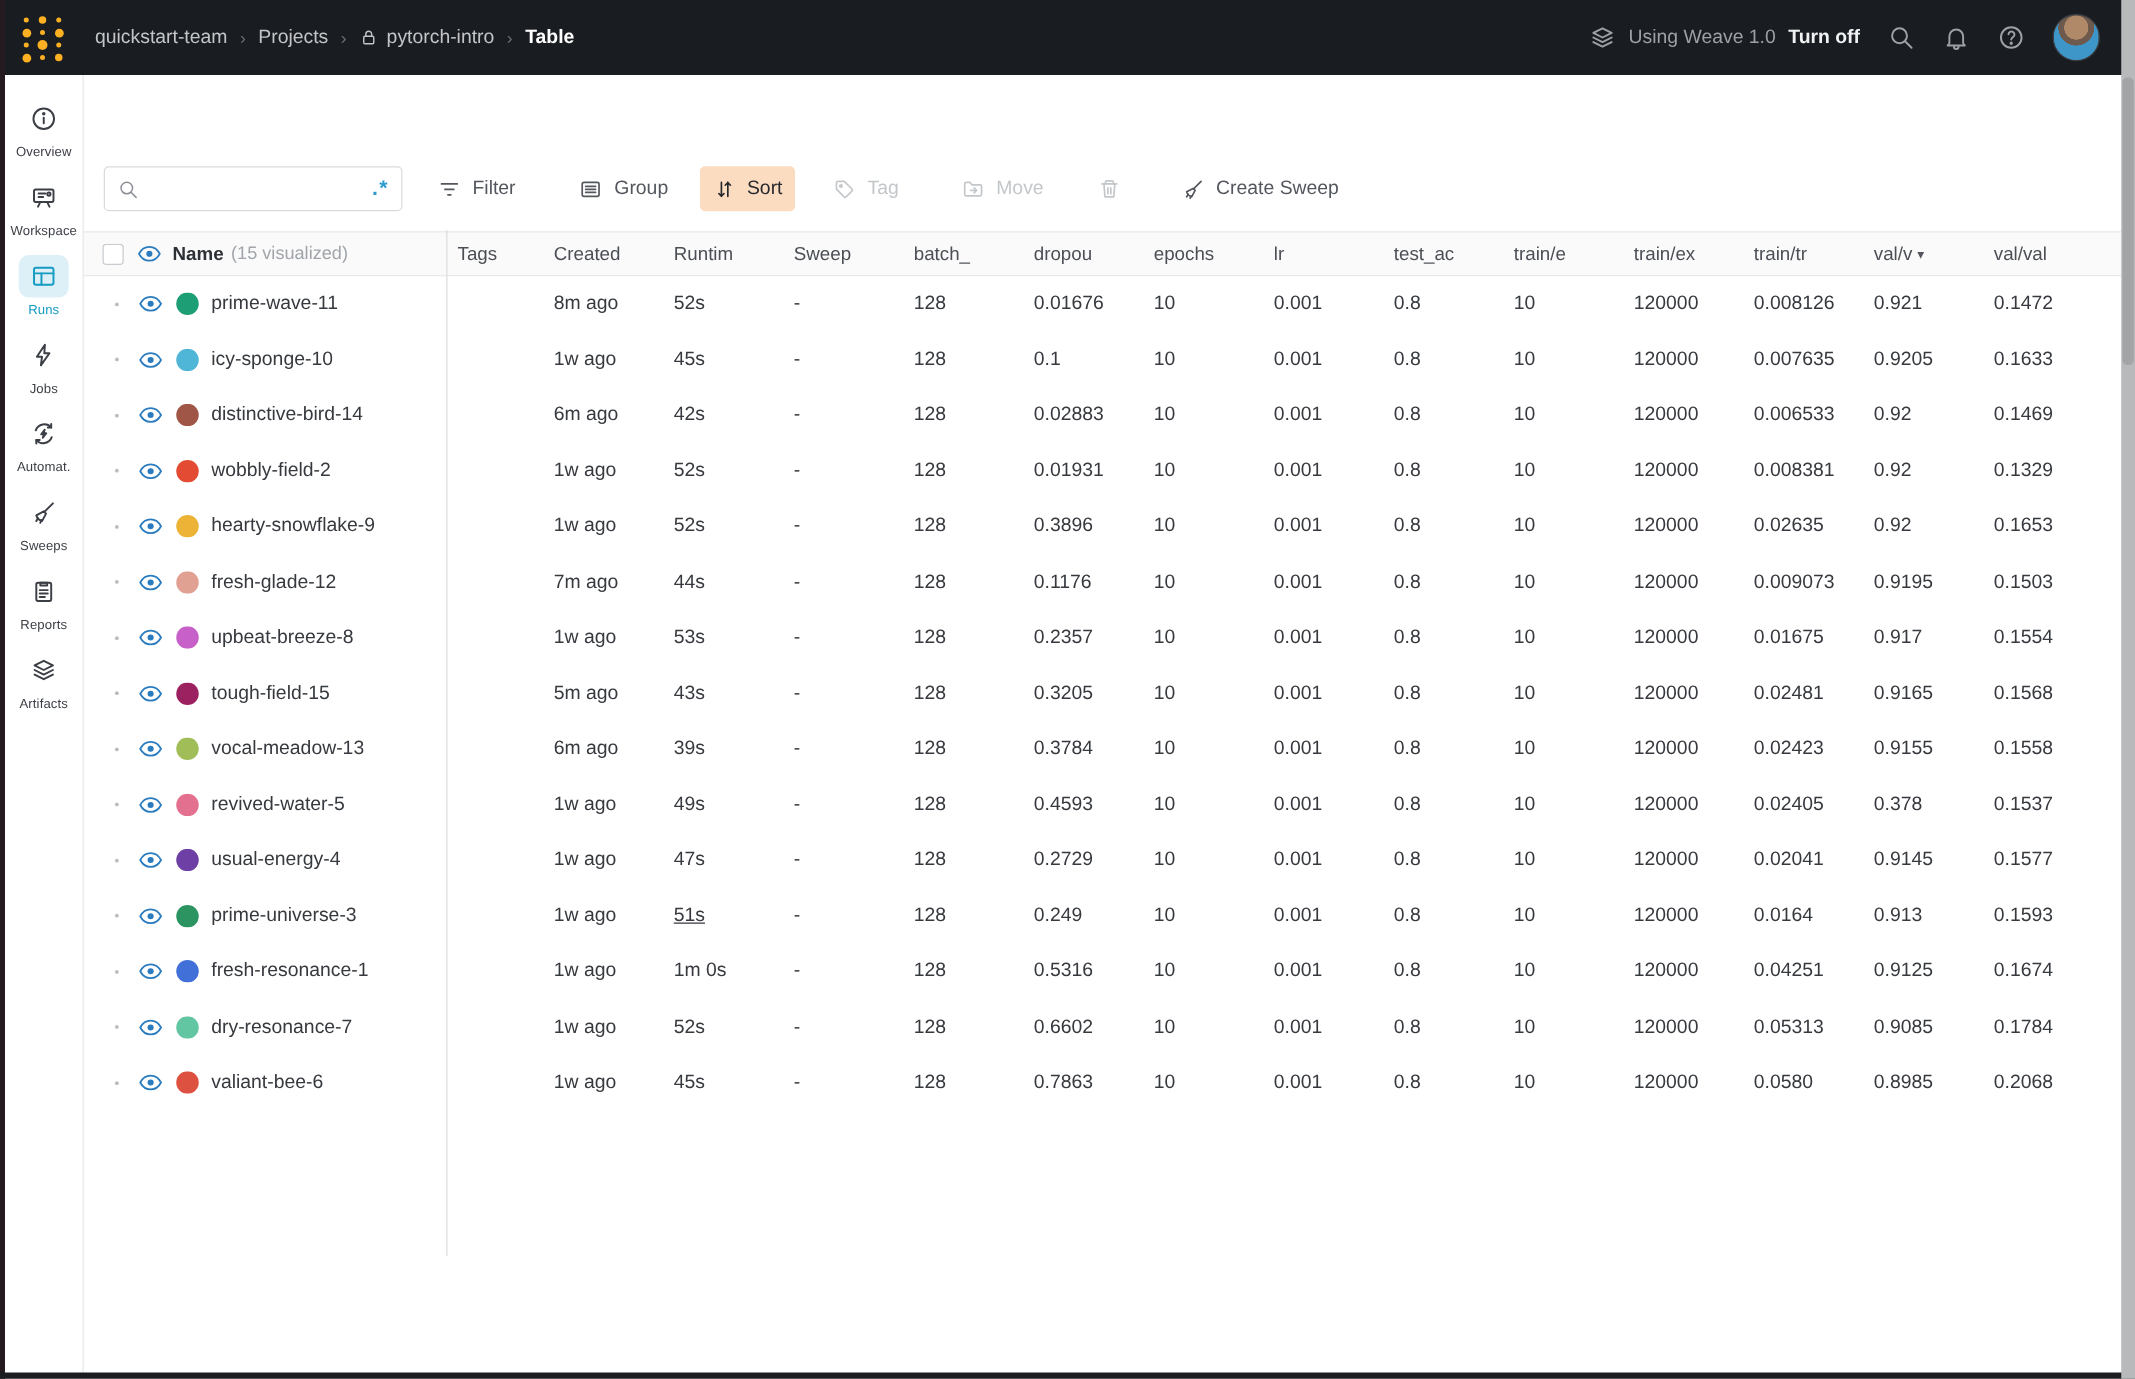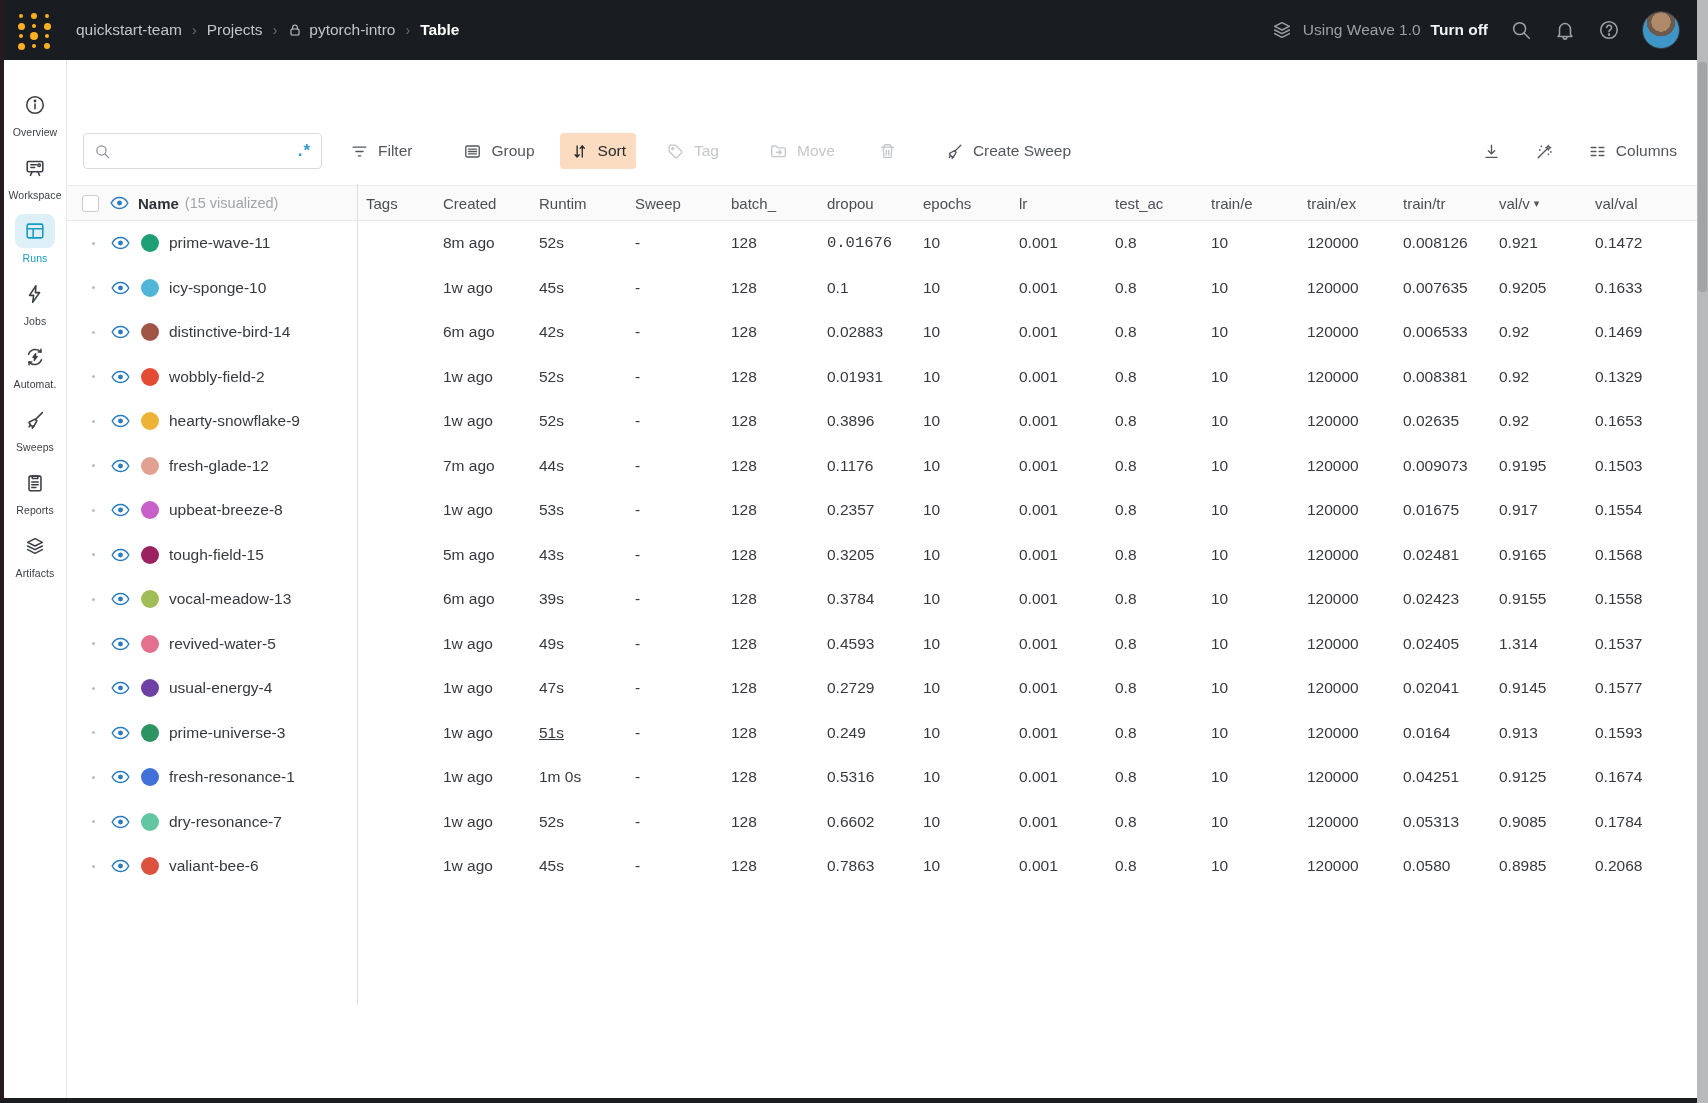--- a/index.html
+++ b/index.html
@@ -34,21 +34,21 @@
   .avatar {
     width:38px; height:38px; border-radius:50%; flex:none;
     background:radial-gradient(circle at 50% 28%, #b08968 0 30%, #6e5a4c 31% 45%, #3e96c8 46% 100%);
     border:1px solid #3a3e43;
   }
 
   
   .sidebar {
     position:absolute; left:4px; top:60px; bottom:5px; width:63px; background:#ffffff;
     border-right:1px solid #e6e8ea; z-index:20; display:flex; flex-direction:column;
-    align-items:center; padding-top:28px; gap:13px;
+    align-items:center; padding-top:18px; gap:13px;
   }
   .side-item { display:flex; flex-direction:column; align-items:center; gap:4px; width:60px; cursor:pointer; color:#3b3f45; }
   .side-item .side-icon { width:40px; height:34px; display:flex; align-items:center; justify-content:center; border-radius:8px; }
   .side-item .side-icon svg { width:22px; height:22px; }
   .side-item .side-label { font-size:10.5px; letter-spacing:.1px; }
   .side-item.active { color:#149bc2; }
   .side-item.active .side-icon { background:#def0f7; }
 
   
   .main { position:absolute; left:67px; top:60px; right:11px; bottom:5px; background:#fff; overflow:hidden; }
@@ -335,48 +335,20 @@
     <div class="tool-btn ml38">
       <span style="display: inline-flex; align-items: center;">
           <svg viewBox="0 0 24 24" fill="none" stroke="currentColor" stroke-width="1.7" stroke-linecap="round" stroke-linejoin="round">
             <path d="M20 4l-7.5 7.5"></path>
             <path d="M12 11l-6.5 3.5a7 7 0 005 5L14 13z"></path>
             <path d="M7 17l-1.5 2.5M10 18.5L9 21"></path>
           </svg>
         </span>
       <span>Create Sweep</span>
     </div>
-    <div class="toolbar-right">
-      <div class="tool-btn">
-        <span style="display: inline-flex; align-items: center;">
-            <svg viewBox="0 0 24 24" fill="none" stroke="currentColor" stroke-width="1.7" stroke-linecap="round" stroke-linejoin="round">
-              <path d="M12 4v11M12 15l-4-4M12 15l4-4"></path>
-              <path d="M5 19.5h14"></path>
-            </svg>
-          </span>
-      </div>
-      <div class="tool-btn">
-        <span style="display: inline-flex; align-items: center;">
-            <svg viewBox="0 0 24 24" fill="none" stroke="currentColor" stroke-width="1.7" stroke-linecap="round" stroke-linejoin="round">
-              <path d="M4 20L14.5 9.5"></path>
-              <path d="M16.8 4.2l.9 2.1 2.1.9-2.1.9-.9 2.1-.9-2.1-2.1-.9 2.1-.9z"></path>
-              <path d="M8 5.5v.01M6 10v.01M20 12.5v.01M17 15.5v.01" stroke-width="2.2"></path>
-            </svg>
-          </span>
-      </div>
-      <div class="tool-btn">
-        <span style="display: inline-flex; align-items: center;">
-            <svg viewBox="0 0 24 24" fill="none" stroke="currentColor" stroke-width="1.7" stroke-linecap="round" stroke-linejoin="round">
-              <path d="M4 7h6M4 12h6M4 17h6"></path>
-              <path d="M14 7h6M14 12h6M14 17h6"></path>
-            </svg>
-          </span>
-        <span>Columns</span>
-      </div>
-    </div>
   </div>
 
   <div class="runs-table">
     <div class="thead">
       <div class="name-col">
         <span class="checkbox"></span>
         <span class="eye" style="display: inline-flex; align-items: center;">
             <svg viewBox="0 0 24 17" fill="none">
               <path d="M12 1.5C6.7 1.5 3 5.6 1.5 8.5 3 11.4 6.7 15.5 12 15.5s9-4.1 10.5-7C21 5.6 17.3 1.5 12 1.5z" stroke="#2b7cbf" stroke-width="1.8"></path>
               <circle cx="12" cy="8.5" r="3.1" fill="#2b7cbf"></circle>
@@ -443,21 +415,21 @@
               </svg>
             </span>
             <span class="run-dot" style="background: rgb(30, 158, 116);"></span>
             <span class="run-name">prime-wave-11</span>
           </div>
           <div class="dcell" style="width: 77px;"></div>
           <div class="dcell" style="width: 96px;">8m ago</div>
           <div class="dcell" style="width: 96px;">52s</div>
           <div class="dcell" style="width: 96px;">-</div>
           <div class="dcell" style="width: 96px;">128</div>
-          <div class="dcell" style="width: 96px; font-family: Liberation Mono, monospace;">0.01676</div>
+          <div class="dcell" style="width: 96px;">0.01676</div>
           <div class="dcell" style="width: 96px;">10</div>
           <div class="dcell" style="width: 96px;">0.001</div>
           <div class="dcell" style="width: 96px;">0.8</div>
           <div class="dcell" style="width: 96px;">10</div>
           <div class="dcell" style="width: 96px;">120000</div>
           <div class="dcell" style="width: 96px;">0.008126</div>
           <div class="dcell" style="width: 96px;">0.921</div>
           <div class="dcell" style="width: 111px;">0.1472</div>
         </div>
         <div class="trow">
@@ -693,21 +665,21 @@
           <div class="dcell" style="width: 96px;">49s</div>
           <div class="dcell" style="width: 96px;">-</div>
           <div class="dcell" style="width: 96px;">128</div>
           <div class="dcell" style="width: 96px;">0.4593</div>
           <div class="dcell" style="width: 96px;">10</div>
           <div class="dcell" style="width: 96px;">0.001</div>
           <div class="dcell" style="width: 96px;">0.8</div>
           <div class="dcell" style="width: 96px;">10</div>
           <div class="dcell" style="width: 96px;">120000</div>
           <div class="dcell" style="width: 96px;">0.02405</div>
-          <div class="dcell" style="width: 96px;">1.314</div>
+          <div class="dcell" style="width: 96px;">0.378</div>
           <div class="dcell" style="width: 111px;">0.1537</div>
         </div>
         <div class="trow">
           <div class="row-name-cell">
             <span class="drag-dot"></span>
             <span class="eye">
               <svg viewBox="0 0 24 17" fill="none">
                 <path d="M12 1.5C6.7 1.5 3 5.6 1.5 8.5 3 11.4 6.7 15.5 12 15.5s9-4.1 10.5-7C21 5.6 17.3 1.5 12 1.5z" stroke="#2b7cbf" stroke-width="1.8"></path>
                 <circle cx="12" cy="8.5" r="3.1" fill="#2b7cbf"></circle>
               </svg>

